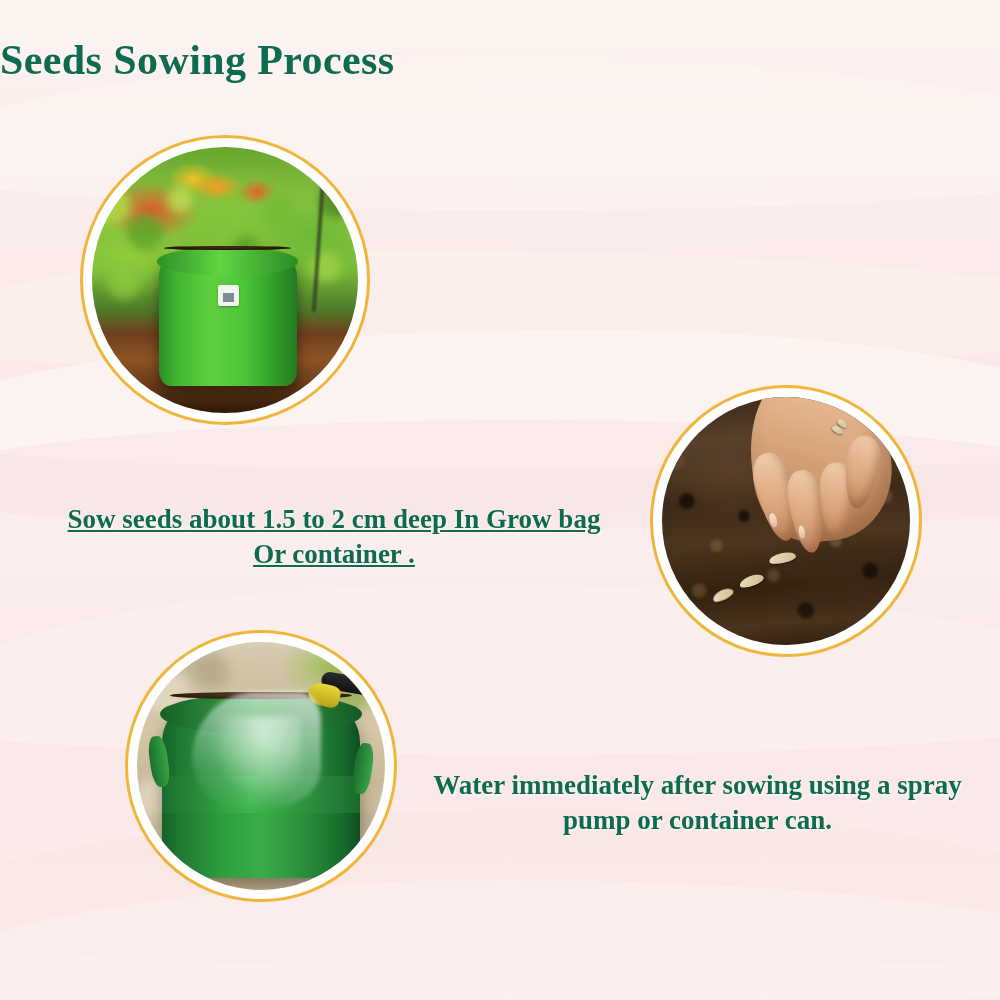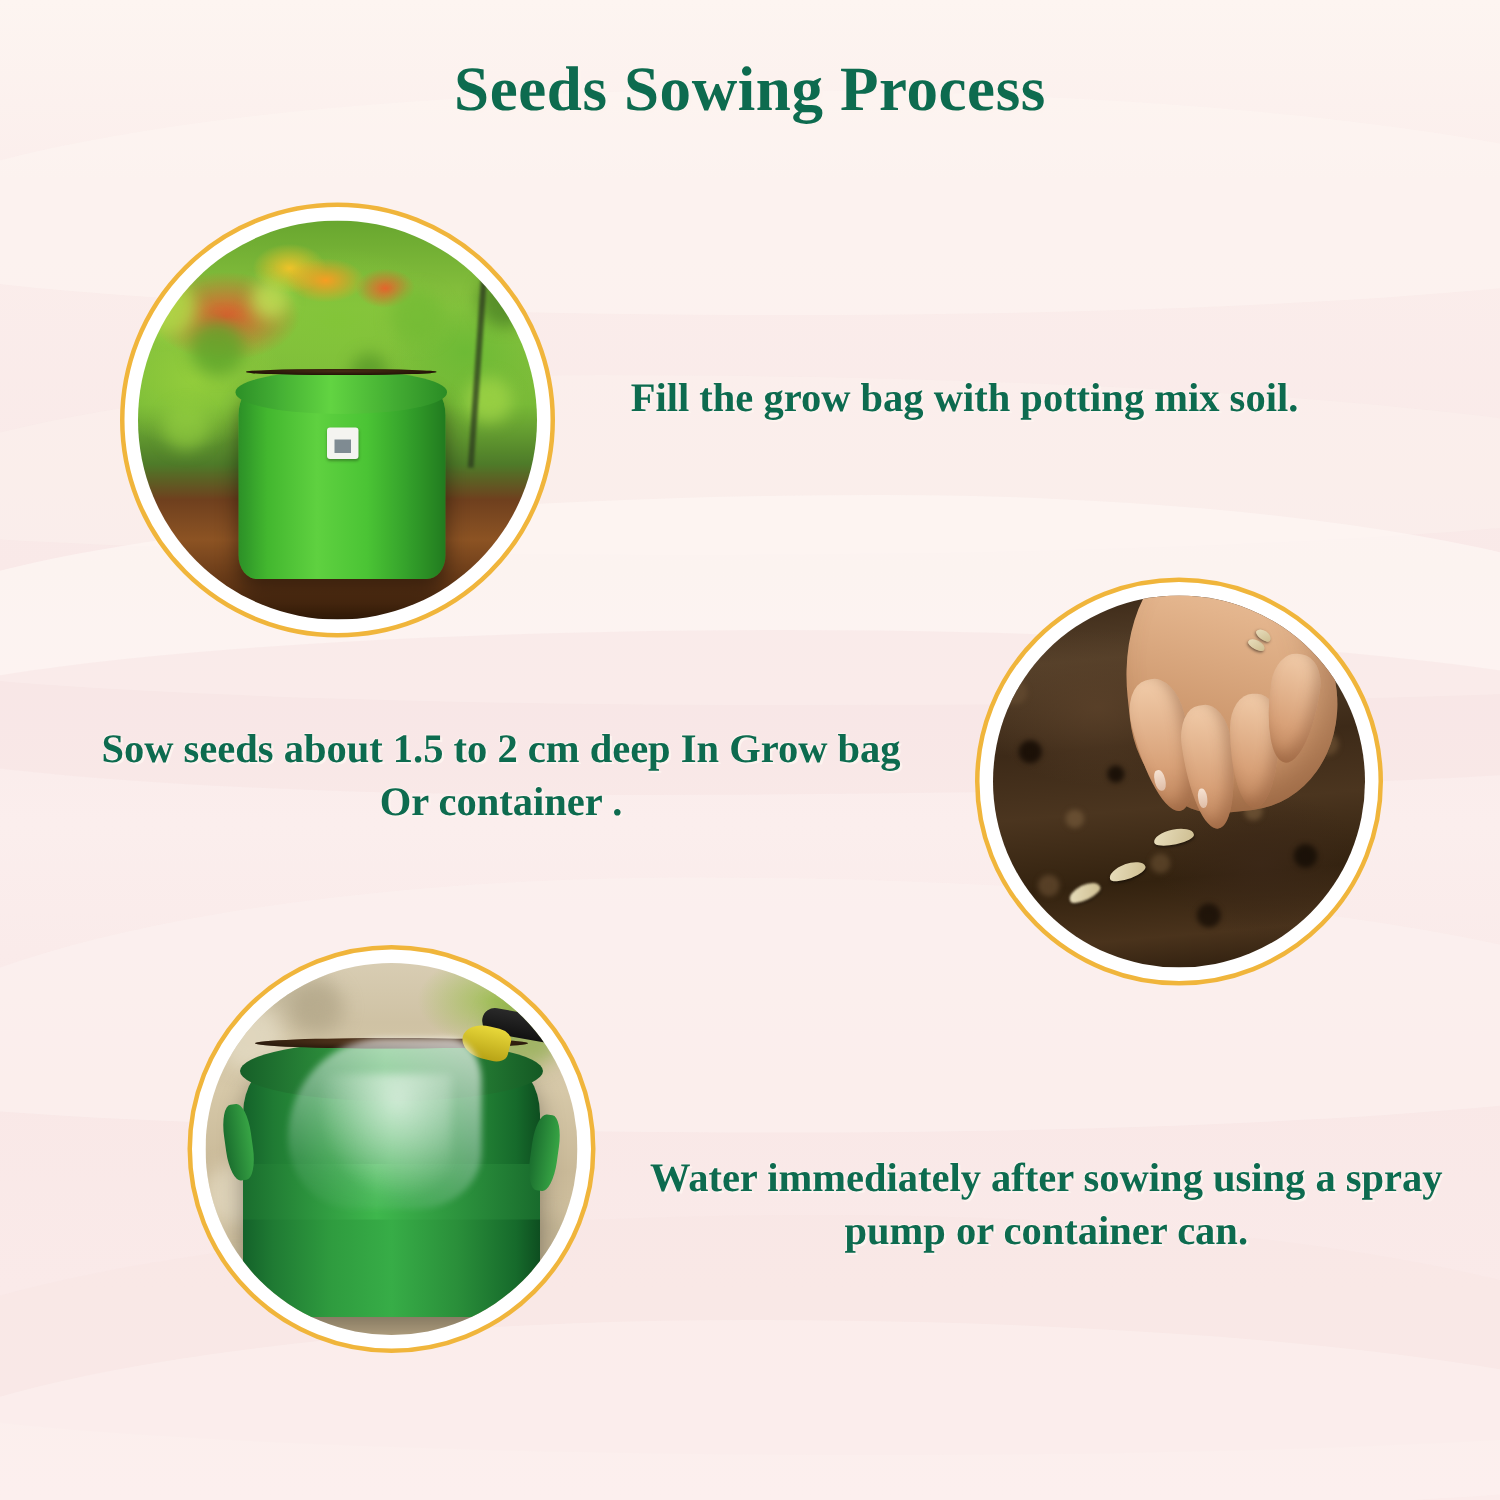--- a/index.html
+++ b/index.html
@@ -51,42 +51,42 @@
   .w5 { top: 585px; height: 170px; background: #fcf2f0; opacity:.60; border-radius: 45% 55% 50% 50% / 82% 70% 30% 18%; }
   .w6 { top: 810px; height: 160px; background: #f8e5e4; opacity:.55; border-radius: 52% 48% 45% 55% / 72% 80% 20% 28%; }
   .w7 { top: 880px; height: 130px; background: #fdf4f2; opacity:.45; border-radius: 48% 52% 50% 50% / 88% 70% 30% 12%; }
 
   
   .title {
     position: absolute;
     top: 36px;
     left: 0;
     width: 100%;
-    text-align: center;
+    text-align: left;
     font-size: 42px;
     font-weight: bold;
     letter-spacing: .4px;
     color: #0d6b4f;
     text-shadow: 2px 2px 0 #fdf3ef, -1px -1px 0 #fdf3ef;
     z-index: 5;
   }
 
   
   .caption {
     position: absolute;
     font-size: 27px;
     font-weight: bold;
     line-height: 1.28;
     color: #0d6b4f;
     text-shadow: 1.5px 1.5px 0 #fdf3ef, -0.5px -0.5px 0 #fdf3ef;
     text-align: center;
     z-index: 5;
   }
   .cap-1 { top: 248px; left: 378px; width: 530px; }
-  .cap-2 { top: 482px; left: 58px;  width: 552px; }
+  .cap-2 { top: 502px; left: 58px;  width: 552px; text-decoration: underline; }
   .cap-3 { top: 768px; left: 405px; width: 585px; }
 
   
   .photo-circle {
     position: absolute;
     border-radius: 50%;
     background: #ffffff;
     border: 3px solid #f0b53b;
     padding: 9px;
     box-sizing: border-box;
@@ -376,21 +376,20 @@
         <div class="ph1-stake"></div>
         <div class="ph1-bag">
           <div class="ph1-rim">
             <div class="ph1-soil"></div>
           </div>
           <div class="ph1-tag"></div>
         </div>
       </div>
     </div>
   </div>
-  <div class="caption cap-1">Fill the grow bag with potting mix soil.</div>
 
   <div class="photo-circle circle-2">
     <div class="photo-inner">
       <div class="ph2">
         <div class="seed sd1"></div>
         <div class="seed sd2"></div>
         <div class="seed sd3"></div>
         <div class="seed sd6"></div>
         <div class="ph2-hand">
           <div class="finger f1">

